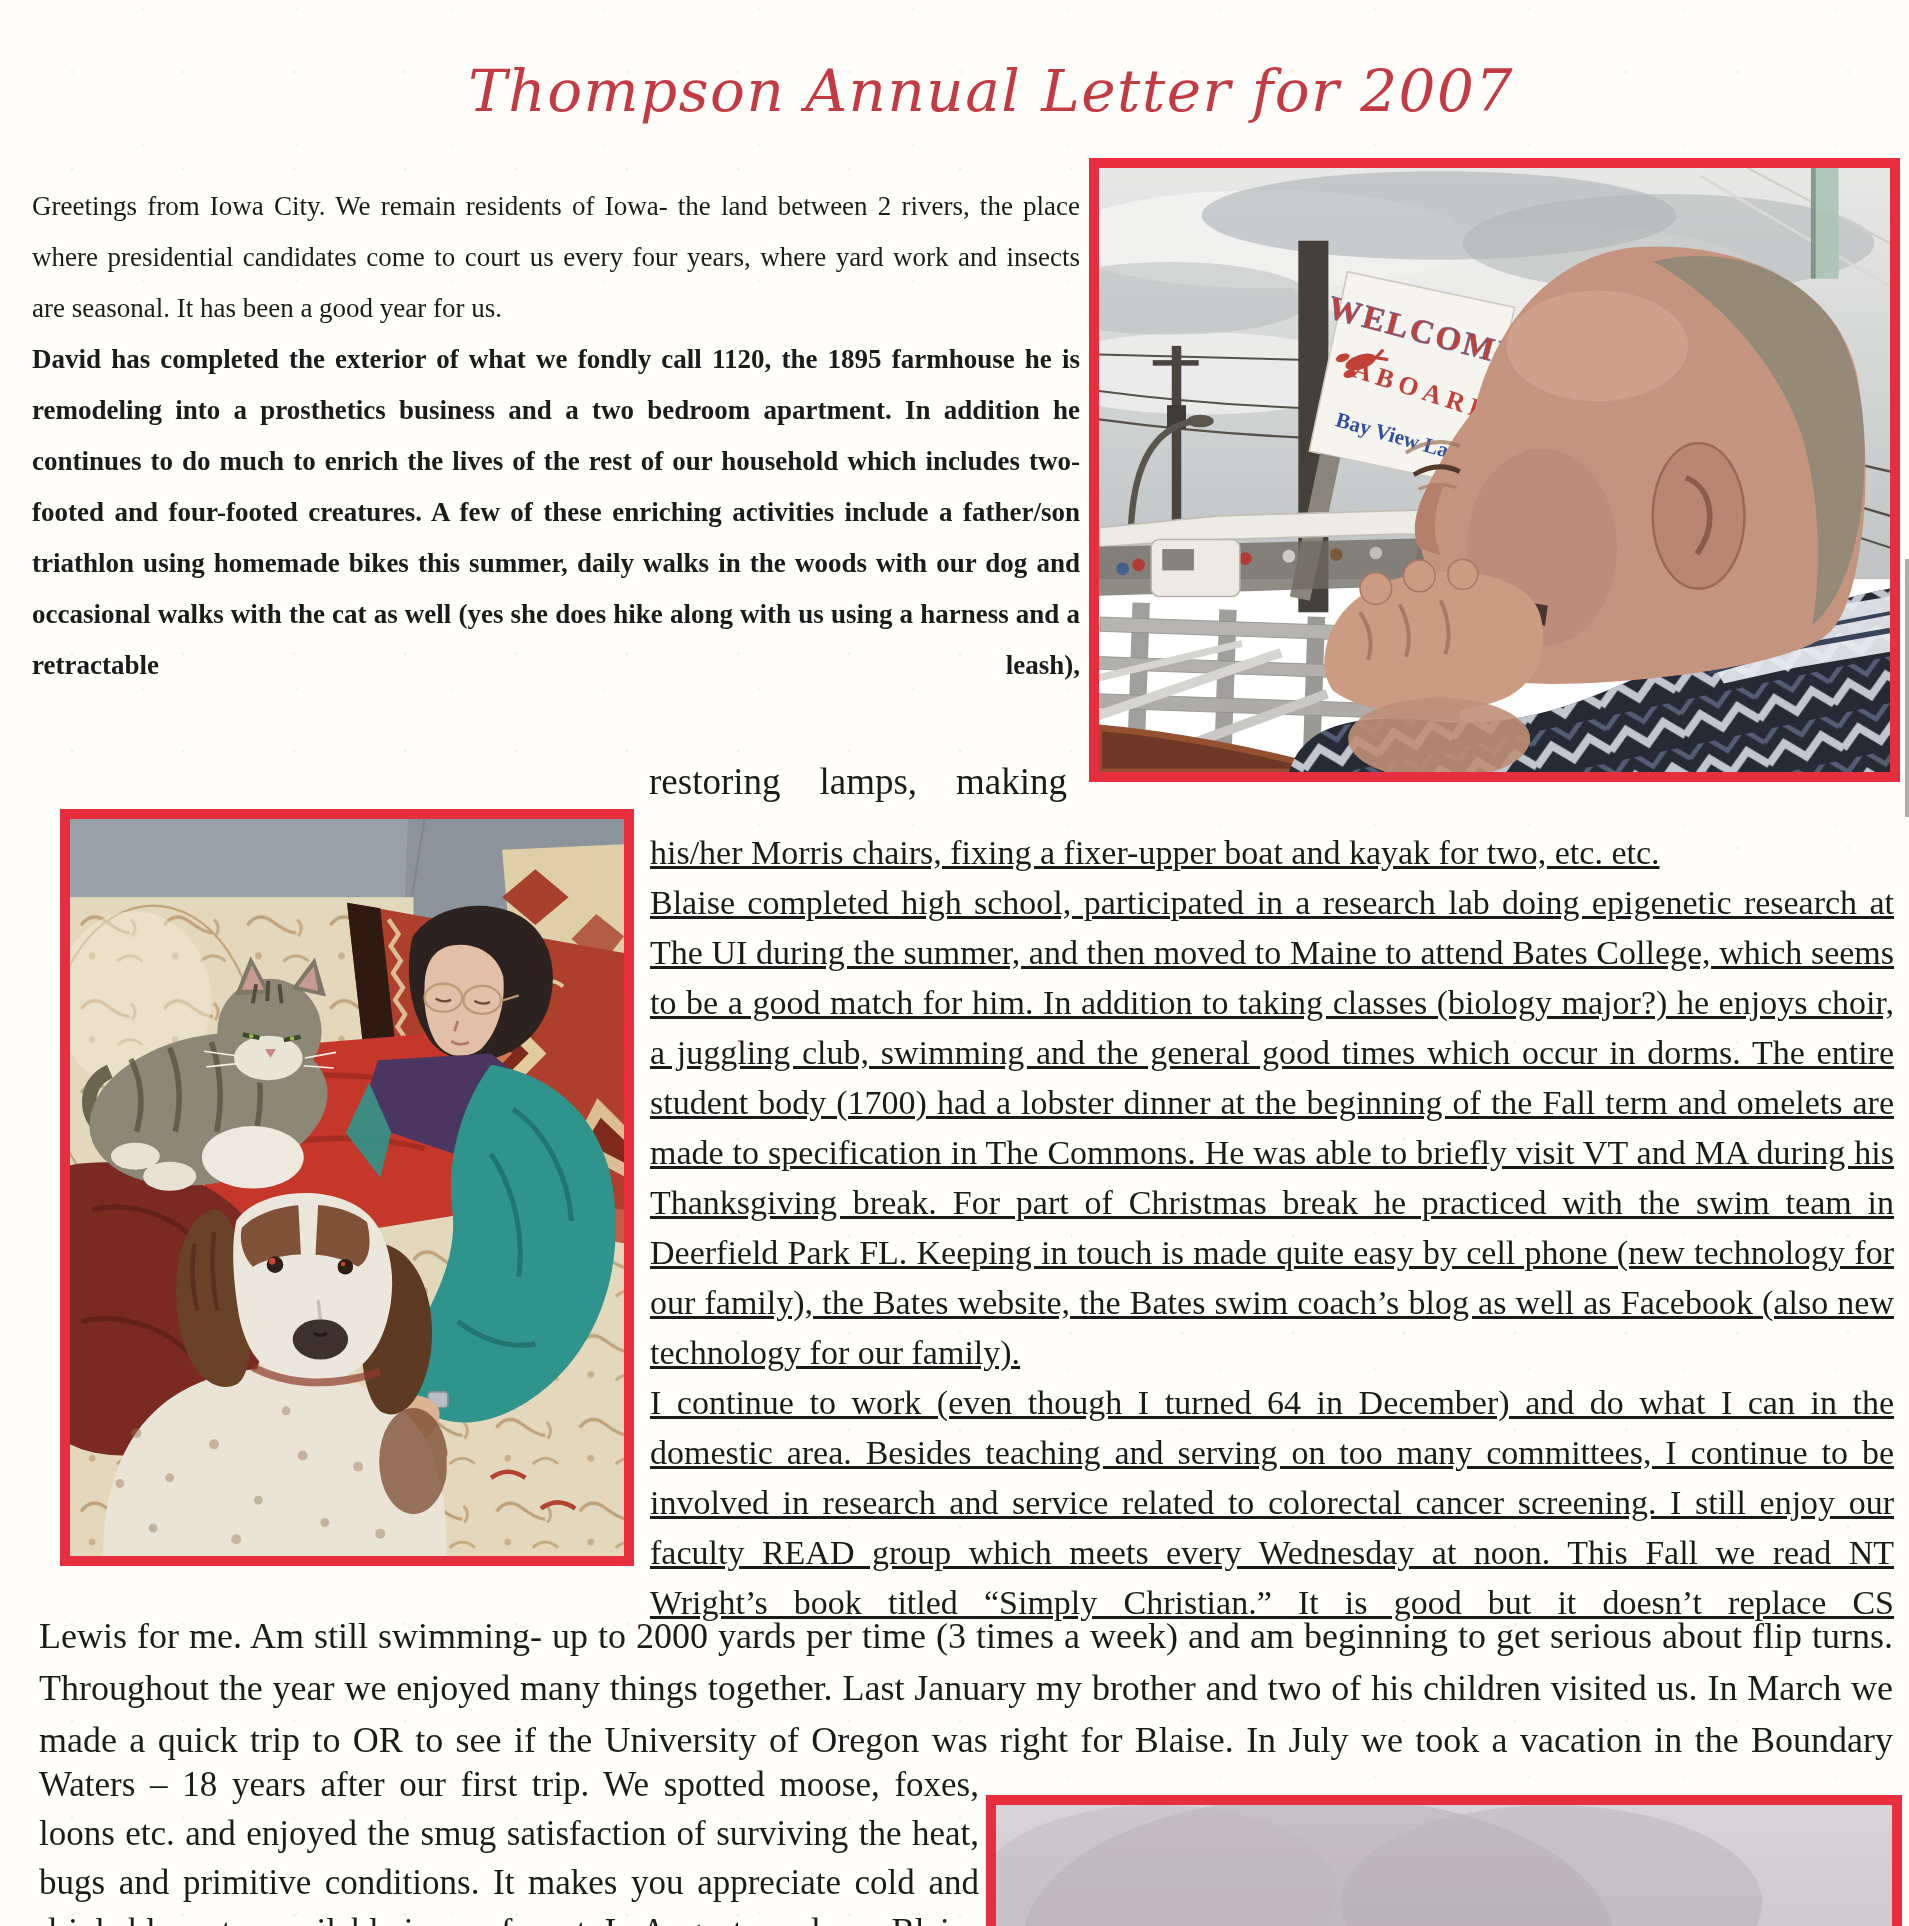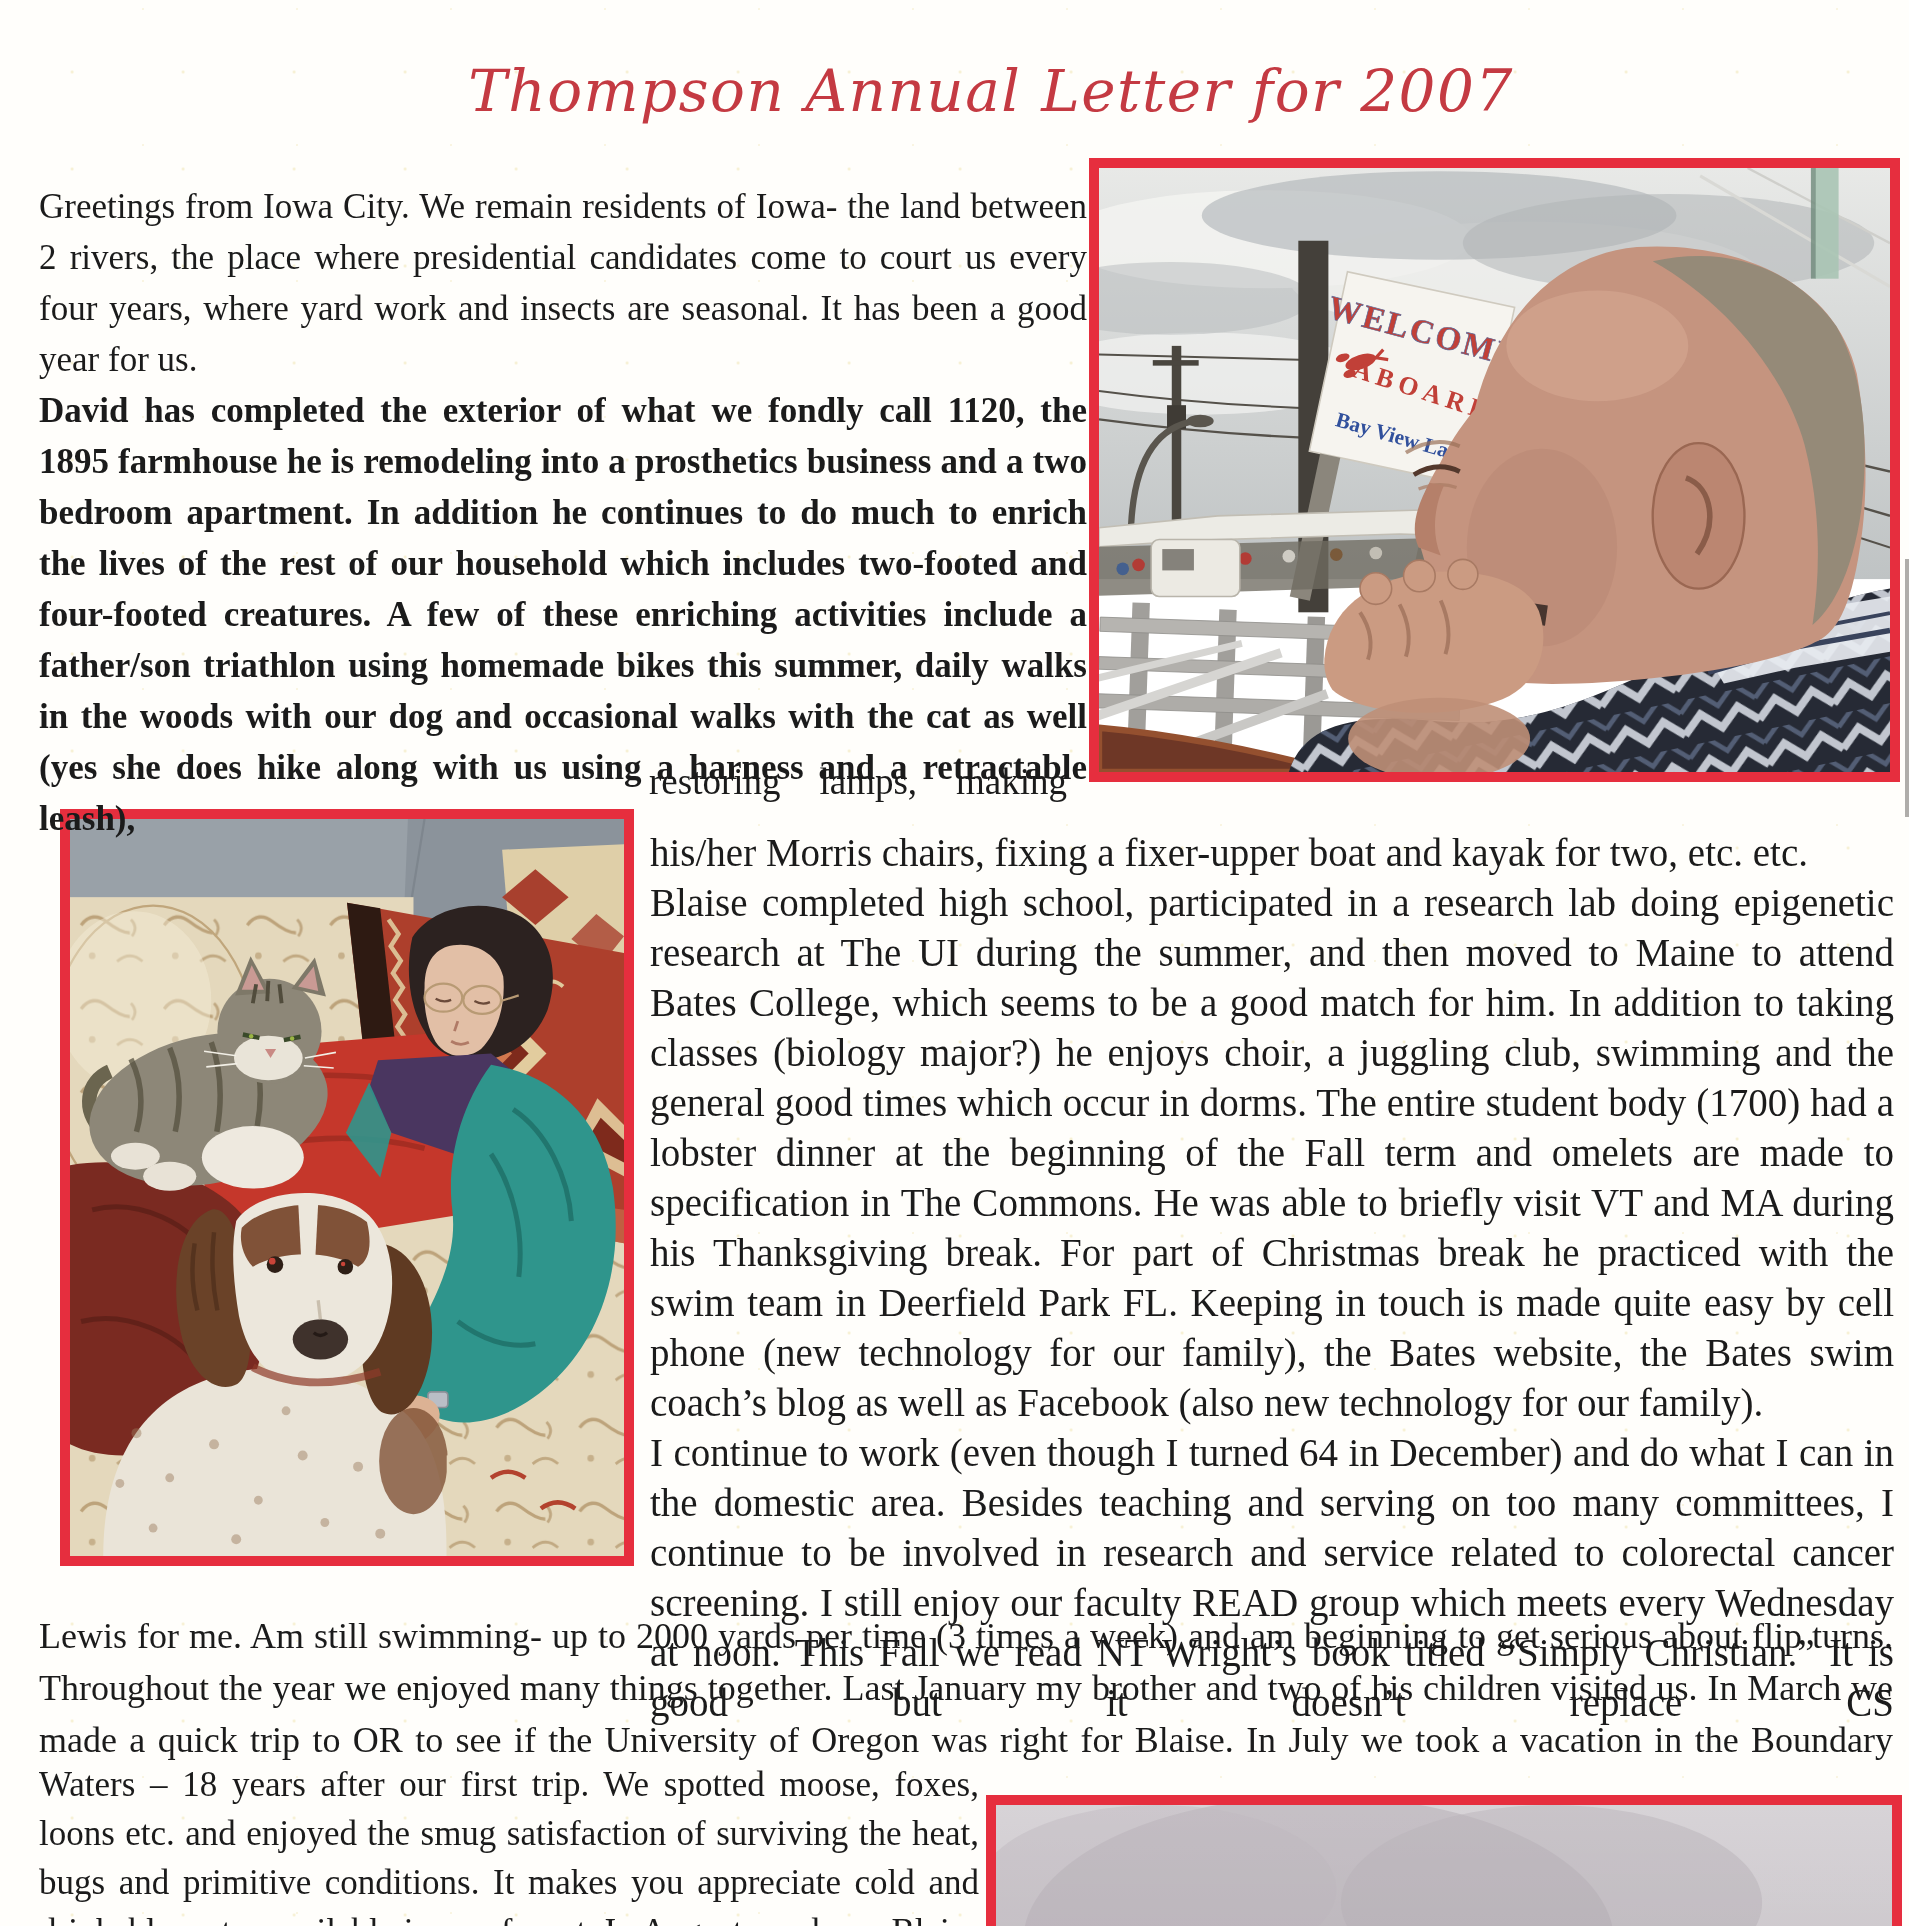--- a/index.html
+++ b/index.html
@@ -17,25 +17,25 @@
   }
   #title{
     position:absolute;left:0;top:57px;width:100%;
     margin:0;text-align:center;
     font-family:"DejaVu Serif","Liberation Serif",serif;
     font-style:italic;font-weight:500;
     font-size:58px;letter-spacing:1.5px;color:#c43a42;padding-left:36px;
   }
   .bt{position:absolute;text-align:justify;color:#1b1b1b;}
   .bt p{margin:0;padding:0;}
-  #blockA{left:39px;top:181px;width:1048px;font-size:35px;line-height:51px;}
+  #blockA{left:32px;top:181px;width:1048px;font-size:27px;line-height:51px;}
   #blockA .jlast{text-align-last:justify;font-weight:bold;}
   #blockB{left:649px;top:756px;width:418px;font-size:37px;line-height:51px;
           text-align:justify;text-align-last:justify;}
-  #blockC{left:650px;top:828px;width:1244px;font-size:39px;line-height:50px;}
+  #blockC{left:650px;top:828px;width:1244px;font-size:34px;line-height:50px;text-decoration:underline;}
   #blockC .jlast{text-align-last:justify;}
   #blockD{left:39px;top:1610px;width:1854px;font-size:36px;line-height:52px;
           text-align-last:justify;}
   #blockE{left:39px;top:1760px;width:940px;font-size:35px;line-height:49px;}
   .photo{
     position:absolute;margin:0;box-sizing:border-box;
     border:10px solid #e62e3e;background:#fff;
   }
   .photo svg{display:block;width:100%;height:100%;}
   #photo1{left:1089px;top:158px;width:811px;height:624px;}

